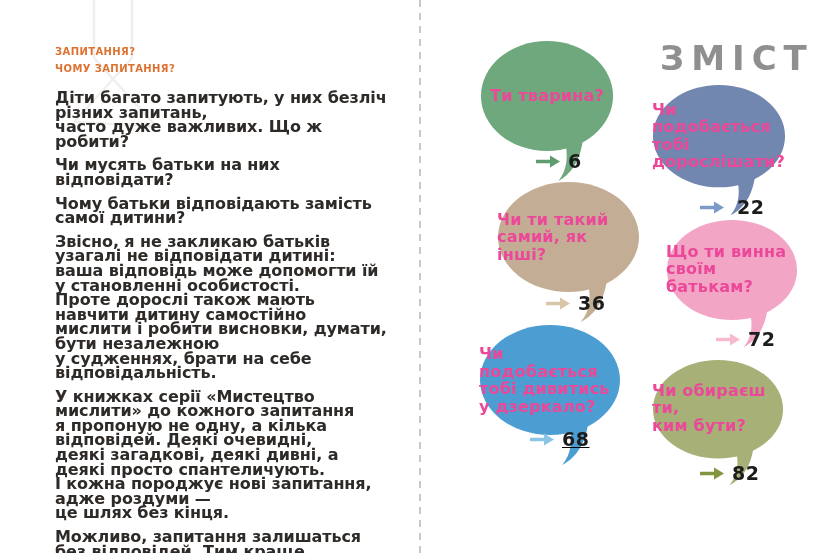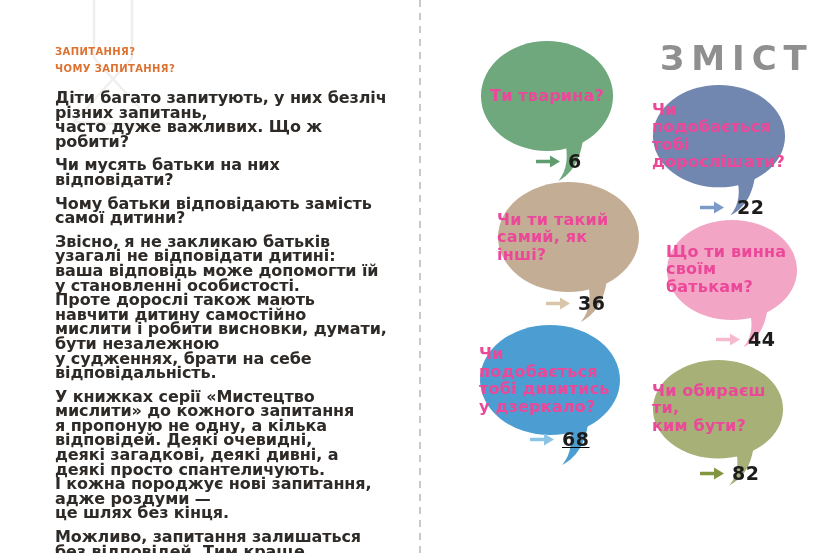--- a/index.html
+++ b/index.html
@@ -153,21 +153,21 @@
         <path d="M88 98 C93 116 91 130 82 141 C99 132 106 115 108 96 Z" fill="#f2a5c5"></path>
       </svg>
       <div class="bubble-text">Що ти винна
 своїм батькам?</div>
     </div>
     <div class="pageref p4">
       <svg width="25" height="13" viewBox="0 0 25 13">
         <line x1="1" y1="6.5" x2="15" y2="6.5" stroke-width="3.4" stroke-linecap="round" stroke="#f5bacd"></line>
         <path d="M14 0.5 L24 6.5 L14 12.5 Z" fill="#f5bacd"></path>
       </svg>
-      <span class="num">44</span>
+      <span class="num">72</span>
     </div>
 
     <div class="bubble b5">
       <svg class="blob" width="142" height="145" viewBox="0 0 140 145" preserveAspectRatio="none">
         <ellipse cx="70" cy="56" rx="69" ry="55" fill="#4c9ed2"></ellipse>
         <path d="M88 98 C93 116 91 130 82 141 C99 132 106 115 108 96 Z" fill="#4c9ed2"></path>
       </svg>
       <div class="bubble-text">Чи подобається
 тобі дивитись
 у дзеркало?</div>

